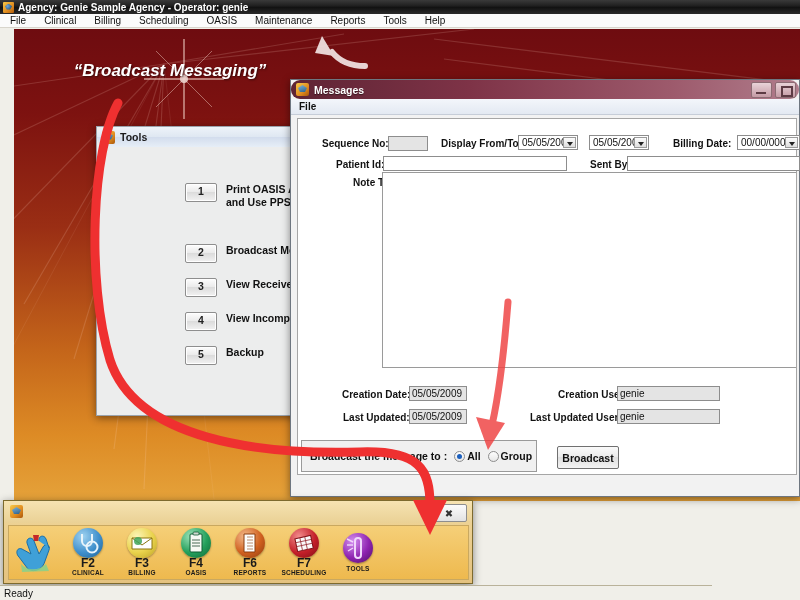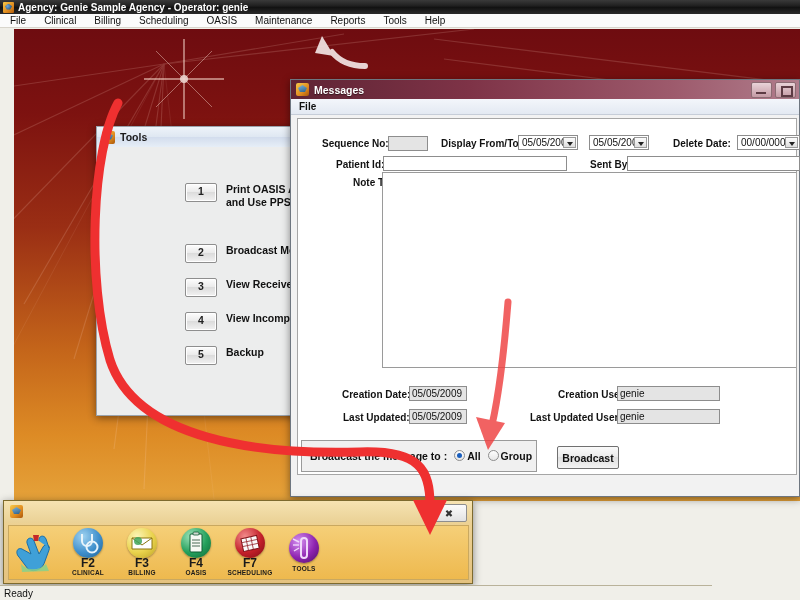--- a/index.html
+++ b/index.html
@@ -57,21 +57,21 @@
   }
   .anno-red-sub{
     position:absolute;left:330px;top:272px;width:372px;text-align:center;
     color:#fb0000;font-size:15px;font-style:italic;font-weight:bold;
   }
 
   
   .win{position:absolute;background:#eff0f1;border:1px solid #5f6a75;
        box-shadow:0 2px 8px rgba(0,0,0,.45);box-sizing:border-box;}
   .win-tb{height:20px;display:flex;align-items:center;gap:5px;padding-left:5px;
-       font-size:10.5px;color:#1a1a1a;font-weight:bold;position:relative;box-sizing:border-box;}
+       font-size:10.5px;color:#1a1a1a;font-weight:bold;position:relative;box-sizing:border-box;border-radius:9px;}
   .win-icn{width:13px;height:13px;border-radius:2px;flex:none;
        background:linear-gradient(135deg,#f7c948 0%,#e08b1f 60%,#a9560a 100%);position:relative;}
   .win-icn:after{content:"";position:absolute;left:2px;top:2px;width:9px;height:7px;
        background:linear-gradient(160deg,#7fb4dd,#2b5f88);clip-path:polygon(50% 0,100% 42%,78% 100%,22% 100%,0 42%);}
   .win-menubar{height:16px;background:linear-gradient(to bottom,#f3f6fb,#e3e9f2);
        border-bottom:1px solid #c6cdd8;font-size:10px;font-weight:bold;color:#111;
        display:flex;align-items:center;padding-left:8px;box-sizing:border-box;}
   .wbtn{width:19px;height:14px;border:1px solid #8c6b73;border-radius:2px;
         background:linear-gradient(to bottom,#e9d3d8,#c49aa4);position:relative;}
   .wbtn i{position:absolute;background:#5d3b44;}
@@ -108,21 +108,21 @@
        border-right:3px solid transparent;border-top:4px solid #222;}
   .notearea{position:absolute;left:382px;top:172px;width:414px;height:196px;background:#fff;
        border:1px solid #9a9a9a;border-right:none;box-sizing:border-box;}
 
   .bcast-box{position:absolute;left:301px;top:440px;width:236px;height:32px;
        border:1px solid #9a9a9a;background:#f0f0f0;box-sizing:border-box;
        display:flex;align-items:center;gap:7px;padding-left:8px;font-size:10.5px;font-weight:bold;color:#111;}
   .radio{width:9px;height:9px;border-radius:50%;border:1px solid #8d8d8d;
        background:linear-gradient(to bottom,#fdfdfd,#e7e7e7);display:inline-block;position:relative;flex:none;}
   .radio.on:after{content:"";position:absolute;left:2px;top:2px;width:5px;height:5px;border-radius:50%;background:#1b5fbd;}
-  .rgrp{display:flex;align-items:flex-start;gap:2px;}
+  .rgrp{display:flex;align-items:flex-end;gap:2px;}
   #bcast-btn{position:absolute;left:557px;top:446px;width:60px;height:21px;
        border:1px solid #707070;border-radius:2px;font-size:10.5px;font-weight:bold;color:#111;
        background:linear-gradient(to bottom,#fafafa 0%,#ececec 45%,#dfdfdf 50%,#f3f3f3 100%);
        display:flex;align-items:center;justify-content:center;}
 
   
   #tbar-win{left:3px;top:500px;width:470px;height:84px;border:1px solid #7d6a2e;
        background:linear-gradient(to bottom,#f0d79a,#e4c27f);}
   #tbar-win .tbhead{height:22px;position:relative;
        background:linear-gradient(to bottom,#f6e3b2,#ead195);}
@@ -194,20 +194,21 @@
         <path d="M40 0 L40 80" stroke-width="1.4" opacity=".8"></path>
         <path d="M0 40 L80 40" stroke-width="1.4" opacity=".8"></path>
         <path d="M12 12 L68 68" stroke-width=".9" opacity=".55"></path>
         <path d="M68 12 L12 68" stroke-width=".9" opacity=".55"></path>
       </g>
       <circle cx="40" cy="40" r="4" fill="#fff6f0" opacity=".9"></circle>
     </svg>
   </div>
 
   <div class="anno-white" id="anno-tools">
+    <div>“Broadcast Messaging”</div>
   </div>
 
   <div class="win" id="tools-win">
     <div class="win-tb">
       <span class="win-icn"></span>
       <span class="wtitle">Tools</span>
     </div>
 
     <div class="tool-row" style="top:56px">
       <span class="numbtn">1</span>
@@ -260,21 +261,21 @@
   <span class="fld-lbl" style="left:441px;top:138px;">Display From/To:</span>
   <span class="combo" style="left:518px;top:135px;width:60px;">
     <span>05/05/2009</span>
     <span class="arrow"></span>
   </span>
   <span class="combo" style="left:589px;top:135px;width:60px;">
     <span>05/05/2009</span>
     <span class="arrow"></span>
   </span>
 
-  <span class="fld-lbl" style="left:673px;top:138px;">Delete Date:</span>
+  <span class="fld-lbl" style="left:673px;top:138px;">Billing Date:</span>
   <span class="combo" style="left:737px;top:135px;width:63px;">
     <span>00/00/0000</span>
     <span class="arrow"></span>
   </span>
 
   <span class="fld-lbl" style="left:336px;top:159px;">Patient Id:</span>
   <span class="inp" style="left:383px;top:156px;width:184px;height:15px;"></span>
   <span class="fld-lbl" style="left:590px;top:159px;">Sent By:</span>
   <span class="inp" style="left:627px;top:156px;width:173px;height:15px;"></span>
 
@@ -354,20 +355,36 @@
                 <path d="M11 15h8"></path>
                 <path d="M11 18h8"></path>
             </g>
           </svg>
         </span>
         <span class="tbkey">F4</span>
         <span class="tbnm">OASIS</span>
       </div>
 
 
+      <div class="tbitem">
+        <span class="tbicon" style="background:radial-gradient(circle at 33% 28%,#f3b98a 0%,#d0601f 55%,#8c3c0e 100%);">
+          <svg viewBox="0 0 30 30" style="position:absolute;inset:0;">
+            <path d="M9 6 h11 v18 h-11 z" fill="#fdfdfd" stroke="#8c3c0e" stroke-width="1"></path>
+            <g stroke="#b08060" stroke-width=".9">
+              <path d="M12 9h6"></path>
+                <path d="M12 12h6"></path>
+                <path d="M12 15h6"></path>
+                <path d="M12 18h6"></path>
+                <path d="M12 21h6"></path>
+            </g>
+          </svg>
+        </span>
+        <span class="tbkey">F6</span>
+        <span class="tbnm">REPORTS</span>
+      </div>
 
       <div class="tbitem">
         <span class="tbicon" style="background:radial-gradient(circle at 33% 28%,#f28b8b 0%,#c4202a 55%,#7d0d14 100%);">
           <svg viewBox="0 0 30 30" style="position:absolute;inset:0;">
             <g transform="rotate(-12 15 15)">
               <rect x="7" y="9" width="16" height="13" fill="#fafafa" stroke="#7d0d14" stroke-width="1"></rect>
               <g stroke="#9a3038" stroke-width=".8">
                 <path d="M7 13h16"></path>
                   <path d="M7 17h16"></path>
                 <path d="M12 9v13"></path>

